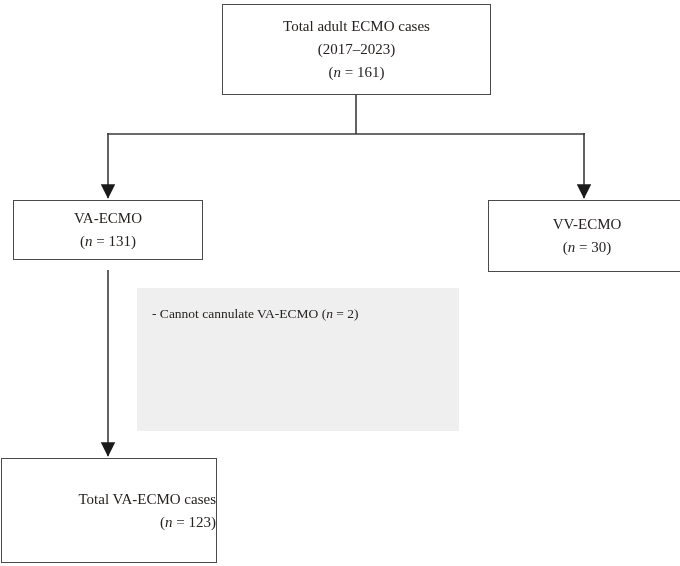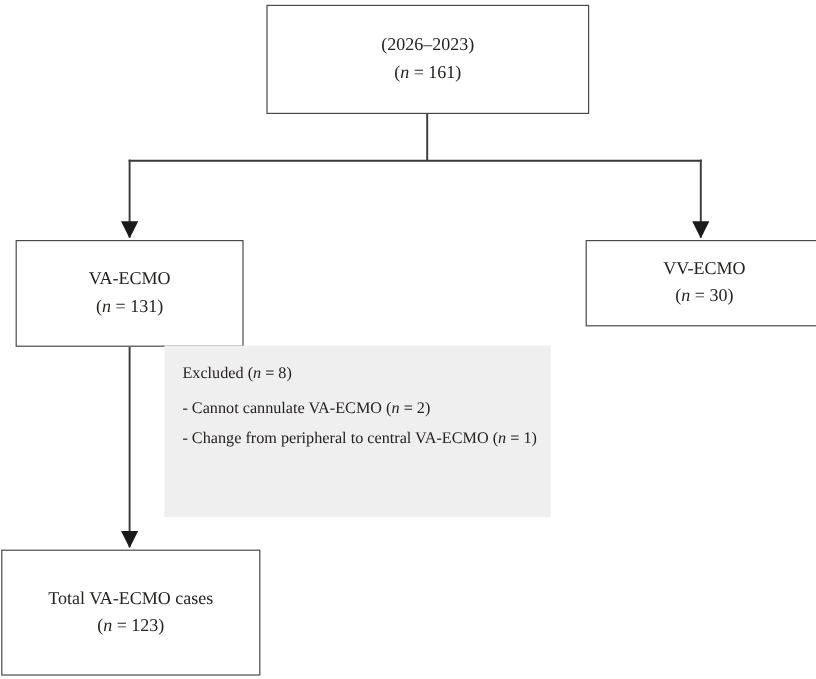--- a/index.html
+++ b/index.html
@@ -28,23 +28,23 @@
     display: flex;
     flex-direction: column;
     align-items: center;
     justify-content: center;
     text-align: center;
     font-size: 15px;
     line-height: 23px;
   }
   .node .line { white-space: nowrap; }
   #top-box      { left: 222px; top: 4px;   width: 269px; height: 91px; }
-  #va-box       { left: 13px;  top: 200px; width: 190px; height: 89px; }
+  #va-box       { left: 13px;  top: 200px; width: 190px; height: 60px; }
   #vv-box       { left: 488px; top: 200px; width: 198px; height: 72px; }
-  #analysis-box { left: 1px;   top: 458px; width: 216px; height: 105px; }
+  #analysis-box { left: 1px;   top: 458px; width: 216px; height: 105px; align-items: flex-end; }
   #excluded-box {
     position: absolute;
     left: 137px; top: 288px; width: 322px; height: 143px;
     background: var(--excluded-bg);
     padding: 13px 10px 10px 15px;
     font-size: 13.5px;
     text-align: left;
   }
   #excluded-box .x-title { line-height: 20px; margin-bottom: 6px; }
   #excluded-box .x-item  { line-height: 25.4px; white-space: nowrap; font-family: Liberation Serif, serif; }
@@ -68,38 +68,37 @@
       </marker>
     </defs>
     <path class="wire" d="M356,94 L356,134"></path>
     <path class="wire" d="M107.2,134 L584.8,134"></path>
     <path class="wire" d="M108,133 L108,198" marker-end="url(#arrowhead)"></path>
     <path class="wire" d="M584,133 L584,198" marker-end="url(#arrowhead)"></path>
     <path class="wire" d="M108,270 L108,456" marker-end="url(#arrowhead)"></path>
   </svg>
 
   <div class="node" id="top-box">
-    <div class="line">(2026–2023)</div>
+    <div class="line">Total adult ECMO cases</div>
+    <div class="line">(2017–2023)</div>
     <div class="line">(<i>n</i> = 161)</div>
   </div>
 
   <div class="node" id="va-box">
     <div class="line">VA-ECMO</div>
     <div class="line">(<i>n</i> = 131)</div>
   </div>
 
   <div class="node" id="vv-box">
     <div class="line">VV-ECMO</div>
     <div class="line">(<i>n</i> = 30)</div>
   </div>
 
   <div id="excluded-box">
-    <div class="x-title">Excluded (<i>n</i> = 8)</div>
     <div class="x-item">- Cannot cannulate VA-ECMO (<i>n</i> = 2)</div>
-    <div class="x-item">- Change from peripheral to central VA-ECMO (<i>n</i> = 1)</div>
   </div>
 
   <div class="node" id="analysis-box">
     <div class="line">Total VA-ECMO cases</div>
     <div class="line">(<i>n</i> = 123)</div>
   </div>
 
 </div>
 
 </body></html>

